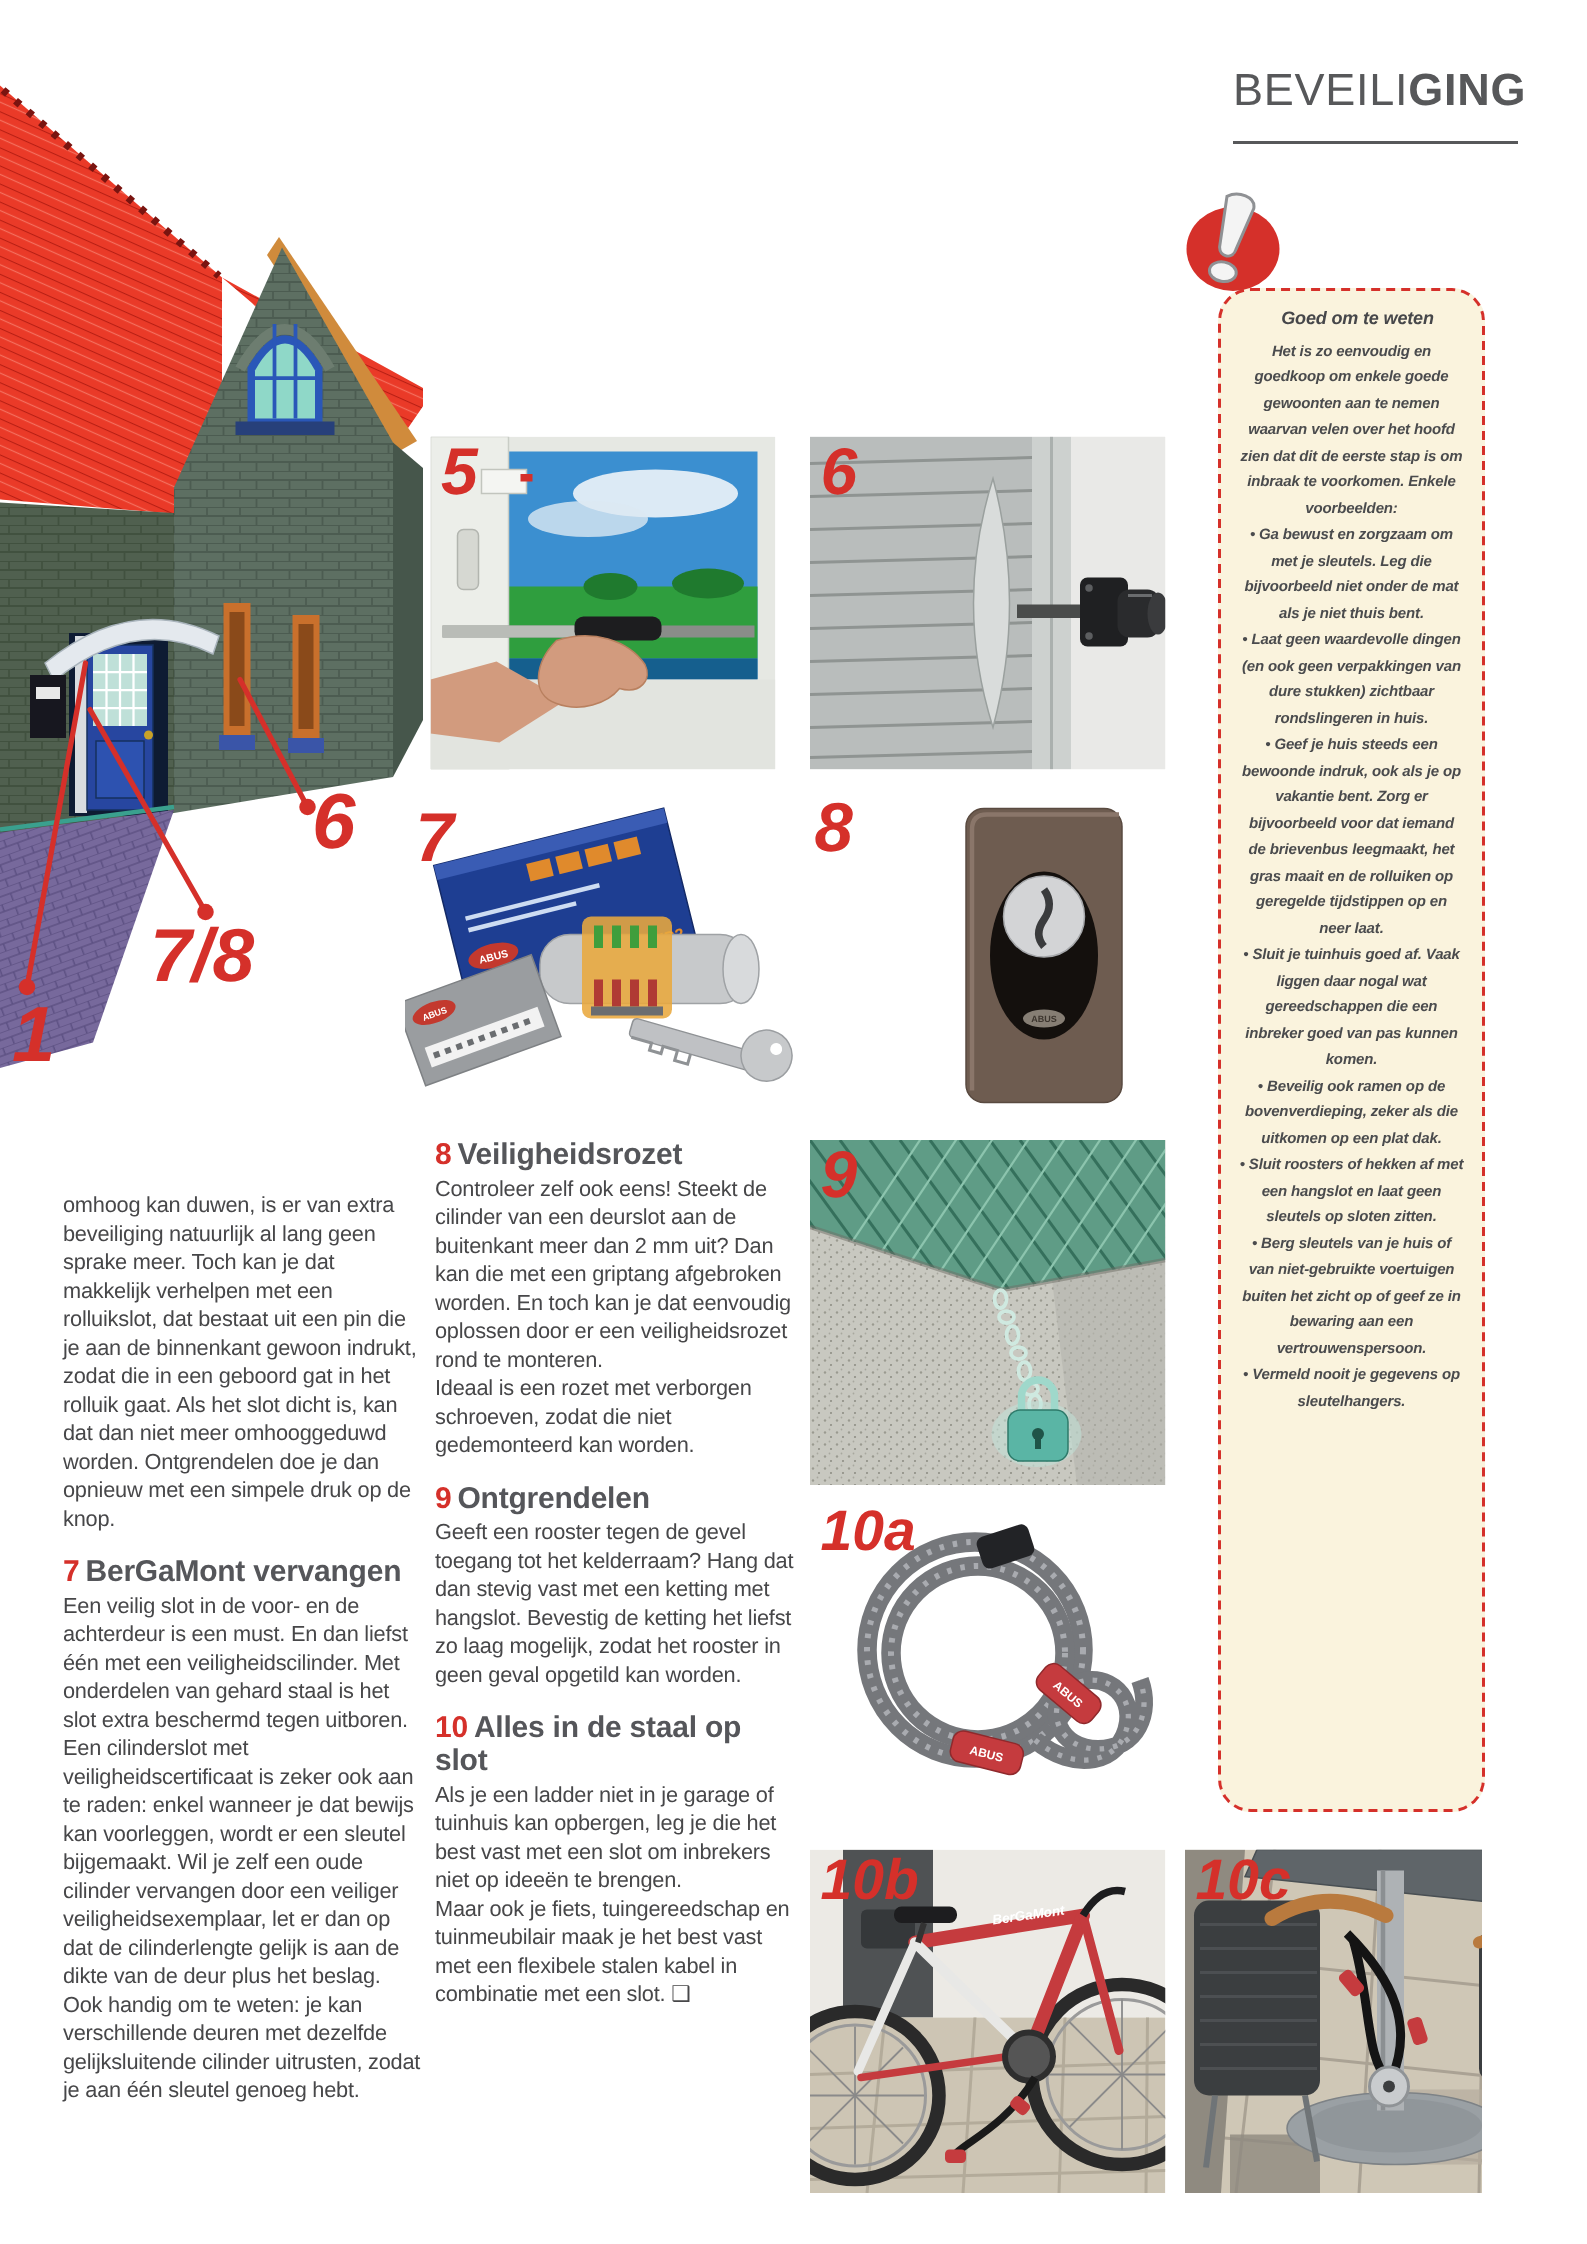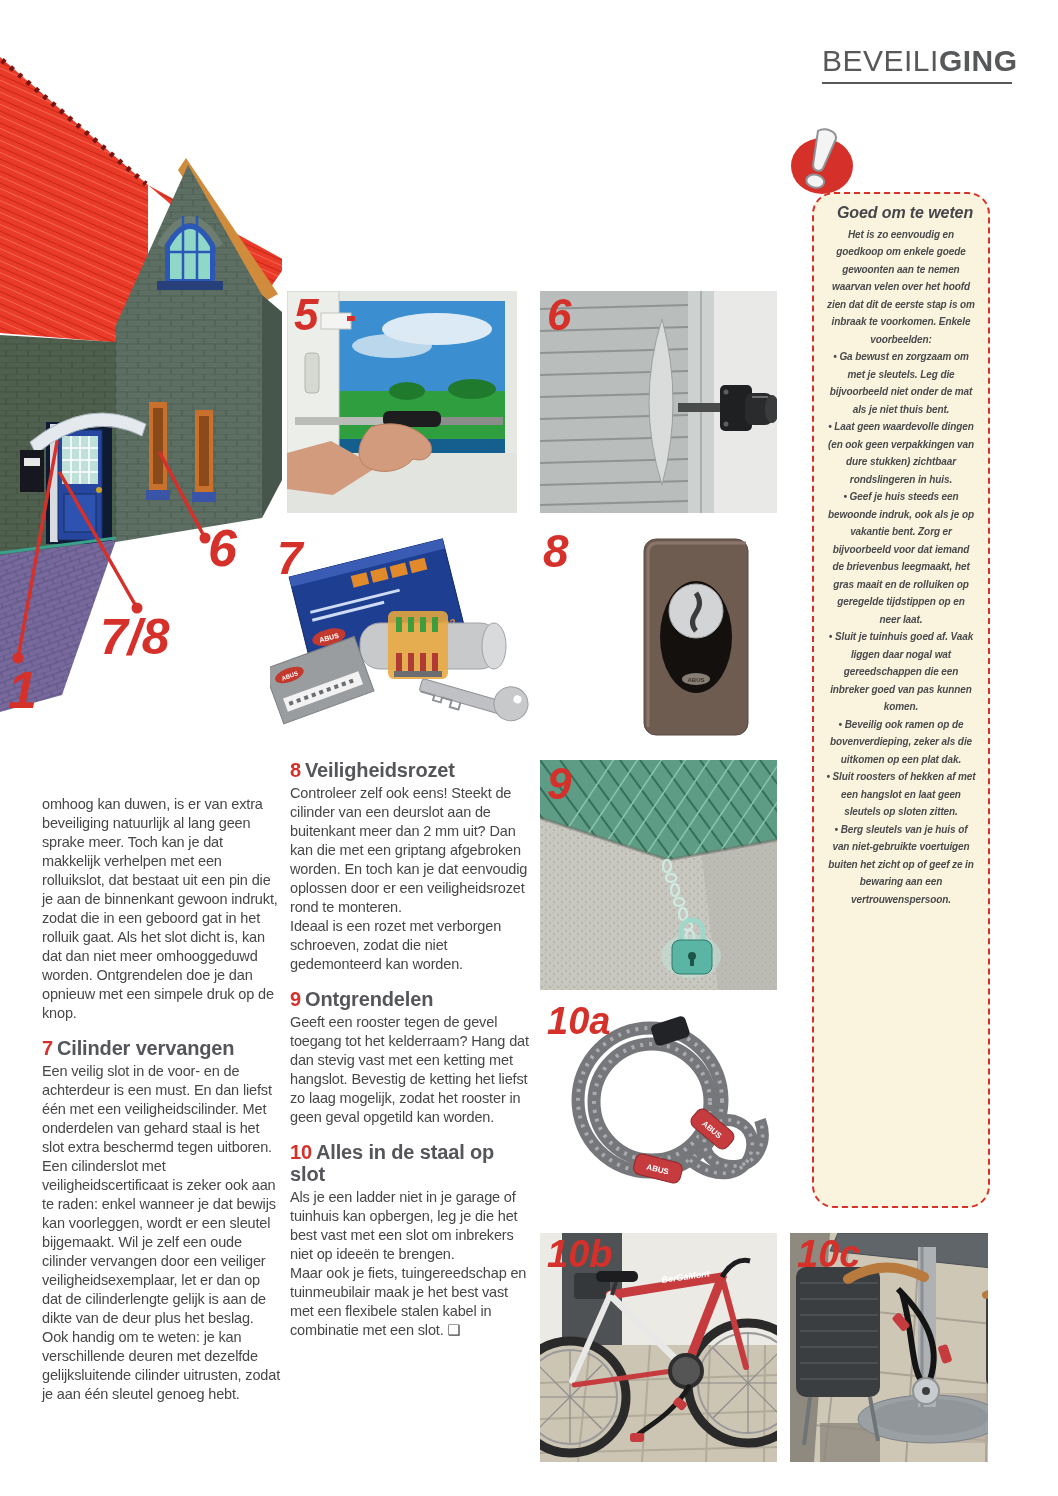--- a/index.html
+++ b/index.html
@@ -1,40 +1,40 @@
 <!DOCTYPE html>
 <html><head>
 <meta charset="utf-8">
 <style>
   html,body{margin:0;padding:0;background:#ffffff;}
   .page{position:relative;width:1058px;height:1496px;margin:0 auto;background:#fff;
         font-family:"Liberation Sans",sans-serif;overflow:hidden;}
   
   .hdr{position:absolute;left:822px;top:44px;width:190px;
-       border-bottom:2px solid #57585a;padding-bottom:4px;color:#57585a;
+       border-bottom:2px solid #57585a;padding-bottom:16px;color:#57585a;
        font-size:30px;letter-spacing:.5px;}
   .hdr .light{font-weight:400;}
   .hdr .bold{font-weight:700;}
   
   .house{position:absolute;left:0;top:50px;width:282px;height:690px;}
   .house svg{position:absolute;left:0;top:0;}
   .house-num{position:absolute;color:#d5302a;font-weight:700;font-style:italic;
              font-size:48px;line-height:1;}
   
   .photo{position:absolute;overflow:hidden;}
   .photo svg{display:block;}
   .fig-num{position:absolute;left:7px;top:2px;color:#d5302a;font-weight:700;
            font-style:italic;font-size:44px;line-height:1;z-index:3;}
   .fig-num.small{font-size:38px;}
   .fig-num.free{position:absolute;z-index:3;}
   
   .tipbox{position:absolute;left:812px;top:192px;width:178px;height:1016px;
           background:#faf3dd;border:2px dashed #d5302a;border-radius:22px;
           box-sizing:border-box;padding:10px 12px 10px 12px;color:#4a4b4d;}
-  .tipbox .tip-title{font-weight:700;font-style:italic;font-size:16px;
+  .tipbox .tip-title{font-weight:700;font-style:italic;font-size:12px;
           margin:0 0 4px 8px;color:#46474a;}
   .tipbox p{font-style:italic;font-size:10px;line-height:17.5px;text-align:center;
           margin:0;letter-spacing:-.1px;font-weight:bold;}
   .tipbox p.bullet::before{content:"• ";}
   .tip-icon{position:absolute;left:786px;top:128px;width:74px;height:70px;z-index:2;}
   
   .col{position:absolute;color:#474749;font-size:14.5px;line-height:19px;
        letter-spacing:-.15px;}
   .col p{margin:0;}
   .col h3{margin:14px 0 3px 0;font-size:20px;line-height:22px;color:#55565a;}
@@ -461,26 +461,27 @@
   <aside class="tipbox">
     <p class="tip-title">Goed om te weten</p>
     <p>Het is zo eenvoudig en goedkoop om enkele goede gewoonten aan te nemen waarvan velen over het hoofd zien dat dit de eerste stap is om inbraak te voorkomen. Enkele voorbeelden:</p>
     <p class="bullet">Ga bewust en zorgzaam om met je sleutels. Leg die bijvoorbeeld niet onder de mat als je niet thuis bent.</p>
     <p class="bullet">Laat geen waardevolle dingen (en ook geen verpakkingen van dure stukken) zichtbaar rondslingeren in huis.</p>
     <p class="bullet">Geef je huis steeds een bewoonde indruk, ook als je op vakantie bent. Zorg er bijvoorbeeld voor dat iemand de brievenbus leegmaakt, het gras maait en de rolluiken op geregelde tijdstippen op en neer laat.</p>
     <p class="bullet">Sluit je tuinhuis goed af. Vaak liggen daar nogal wat gereedschappen die een inbreker goed van pas kunnen komen.</p>
     <p class="bullet">Beveilig ook ramen op de bovenverdieping, zeker als die uitkomen op een plat dak.</p>
     <p class="bullet">Sluit roosters of hekken af met een hangslot en laat geen sleutels op sloten zitten.</p>
     <p class="bullet">Berg sleutels van je huis of van niet-gebruikte voertuigen buiten het zicht op of geef ze in bewaring aan een vertrouwenspersoon.</p>
+    <p class="bullet">Vermeld nooit je gegevens op sleutelhangers.</p>
   </aside>
 
   <section class="col col-left">
     <p>omhoog kan duwen, is er van extra beveiliging natuurlijk al lang geen sprake meer. Toch kan je dat makkelijk verhelpen met een rolluikslot, dat bestaat uit een pin die je aan de binnenkant gewoon indrukt, zodat die in een geboord gat in het rolluik gaat. Als het slot dicht is, kan dat dan niet meer omhooggeduwd worden. Ontgrendelen doe je dan opnieuw met een simpele druk op de knop.</p>
     <h3>
-      <span class="num">7</span><span>Cilinder vervangen</span>
+      <span class="num">7</span><span>BerGaMont vervangen</span>
     </h3>
     <p>Een veilig slot in de voor- en de achterdeur is een must. En dan liefst één met een veiligheidscilinder. Met onderdelen van gehard staal is het slot extra beschermd tegen uitboren. Een cilinderslot met veiligheidscertificaat is zeker ook aan te raden: enkel wanneer je dat bewijs kan voorleggen, wordt er een sleutel bijgemaakt. Wil je zelf een oude cilinder vervangen door een veiliger veiligheidsexemplaar, let er dan op dat de cilinderlengte gelijk is aan de dikte van de deur plus het beslag.</p>
     <p>Ook handig om te weten: je kan verschillende deuren met dezelfde gelijksluitende cilinder uitrusten, zodat je aan één sleutel genoeg hebt.</p>
   </section>
 
   <section class="col col-mid">
     <h3>
       <span class="num">8</span><span>Veiligheidsrozet</span>
     </h3>
     <p>Controleer zelf ook eens! Steekt de cilinder van een deurslot aan de buitenkant meer dan 2 mm uit? Dan kan die met een griptang afgebroken worden. En toch kan je dat eenvoudig oplossen door er een veiligheidsrozet rond te monteren.</p>

